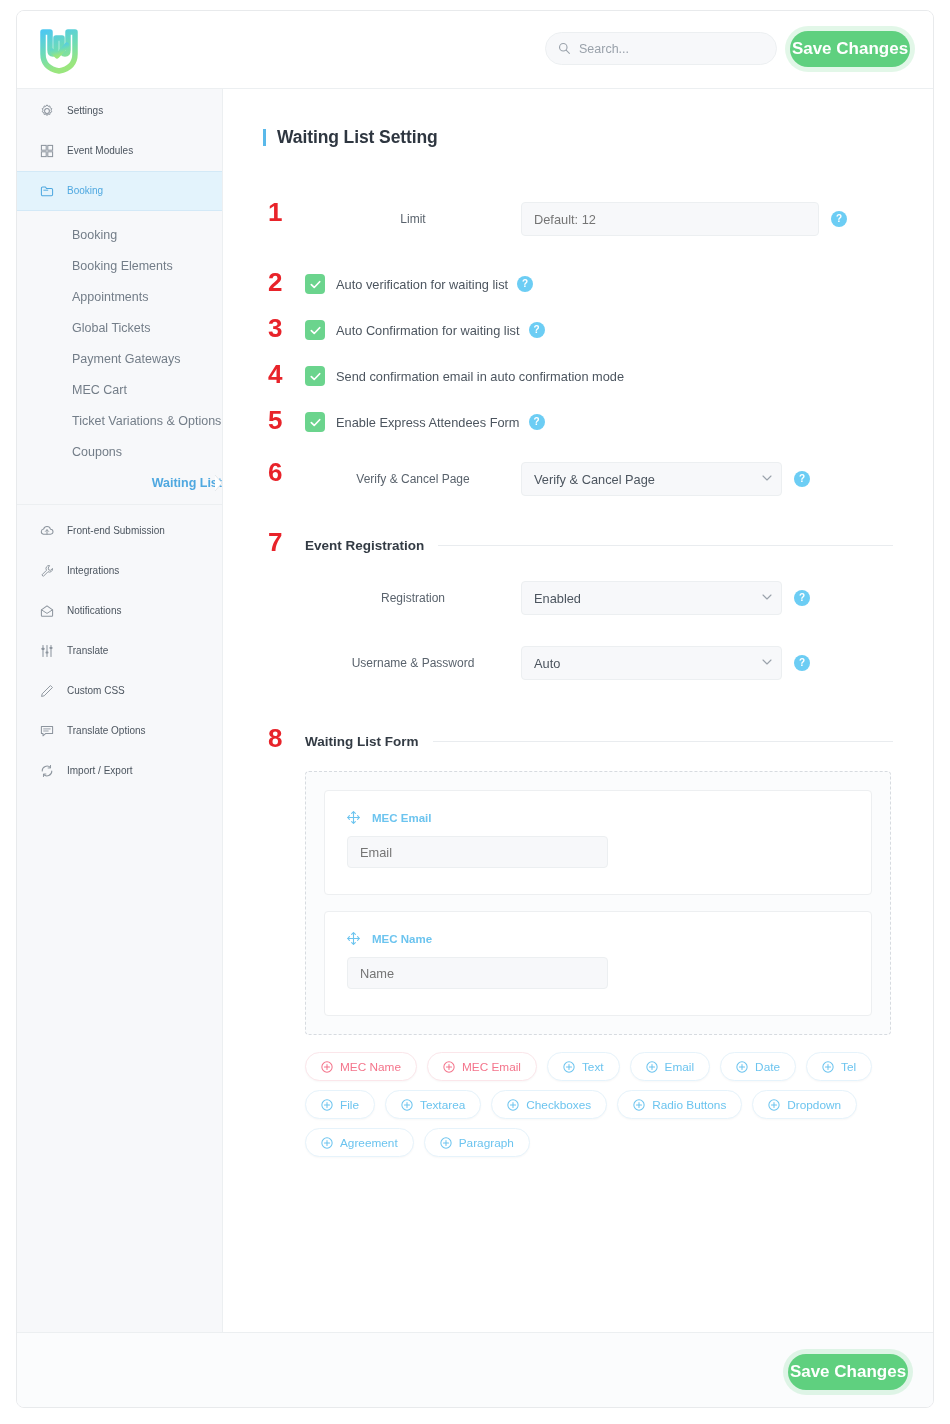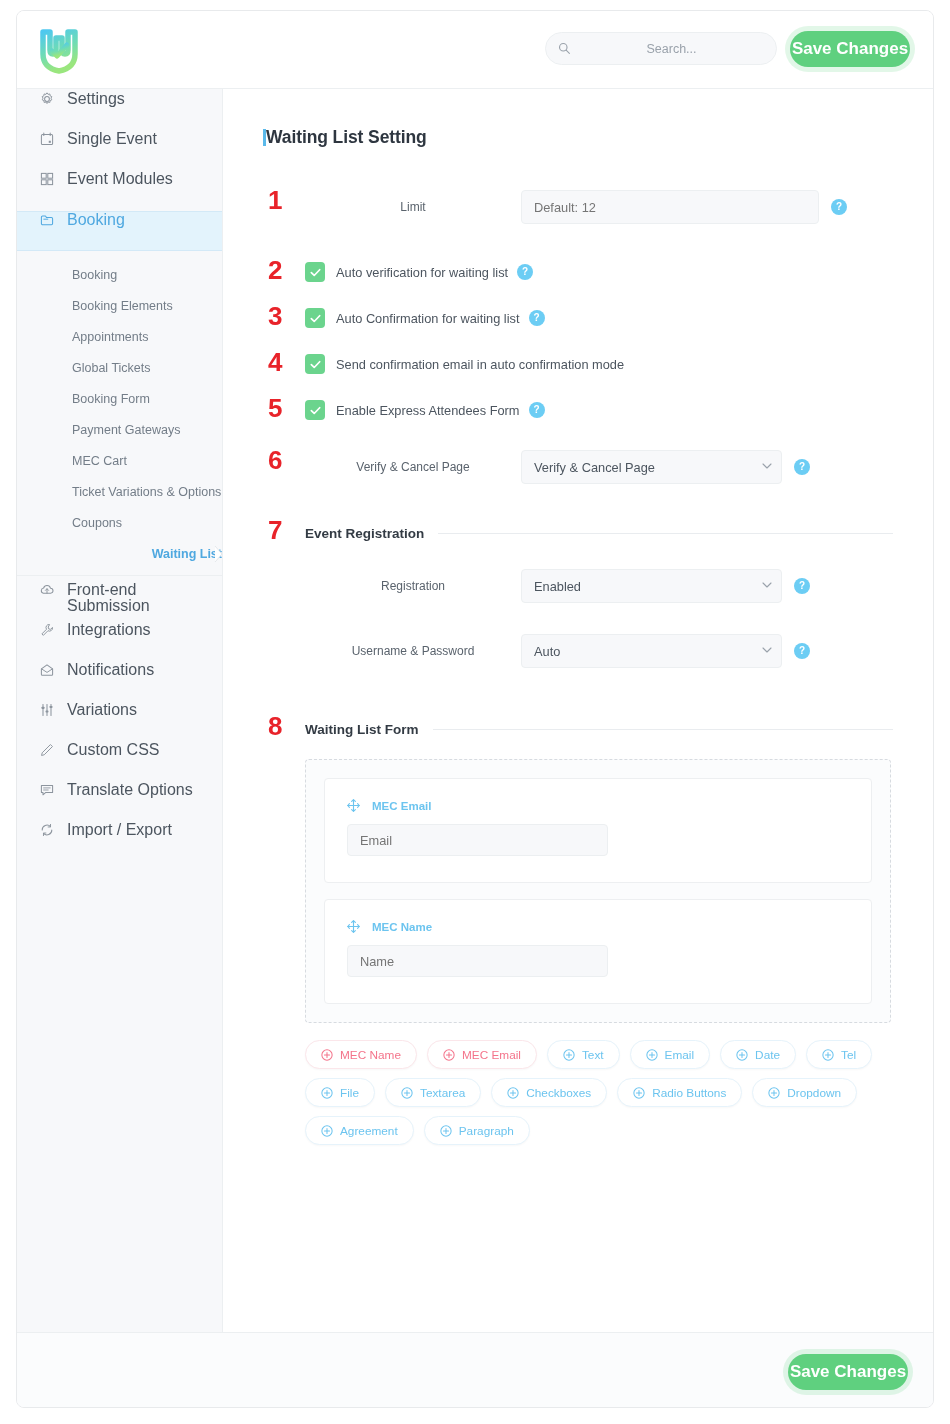--- a/index.html
+++ b/index.html
@@ -38,21 +38,20 @@
     display: flex; align-items: center;
     padding: 0 12px;
     gap: 8px;
   }
   .search-box .sicon { width: 13px; height: 13px; display: block; flex: 0 0 auto; }
   .search-input {
     border: none; outline: none; background: transparent;
     font-family: "Liberation Sans", sans-serif;
     font-size: 12.5px; color: #8a929c;
     width: 100%;
-    text-align: center;
   }
   .search-input::placeholder { color: #9aa2ab; }
   .btn-save {
     position: absolute; left: 773px; top: 20px;
     width: 120px; height: 36px;
     border: none;
     border-radius: 18px;
     background: #5fd07f;
     color: #fff;
     font-family: "Liberation Sans", sans-serif;
@@ -65,26 +64,26 @@
   .body-row { display: flex; height: 1243px; }
 
   .sidebar {
     width: 206px;
     background: #f7f8fa;
     border-right: 1px solid #eceff1;
     padding-top: 2px;
     position: relative;
   }
   .nav-item {
-    display: flex; 
+    display: flex; align-items: center;
     height: 40px;
     padding-left: 22px;
     gap: 12px;
     color: #4c555f;
-    font-size: 16px;
+    font-size: 10px;
     cursor: pointer;
     position: relative;
   }
   .nav-item .nico { width: 16px; height: 16px; flex: 0 0 16px; display: block; }
   .nav-item.active {
     background: #e3f3fc;
     border-top: 1px solid #d3e9f7;
     border-bottom: 1px solid #d3e9f7;
     color: #4fa8e0;
   }
@@ -110,22 +109,22 @@
   .lower-nav { padding-top: 6px; }
 
   
   .main {
     flex: 1;
     background: #fff;
     padding: 38px 40px 0 40px;
     position: relative;
   }
   .page-title {
-    display: flex; align-items: center; 
-    margin-bottom: 42px;
+    display: flex; align-items: center; gap: 11px;
+    margin-bottom: 54px;
   }
   .page-title .bar { width: 3px; height: 17px; background: #5ab9ea; display: block; }
   .page-title h1 {
     font-size: 17.5px; font-weight: bold; color: #2e3640;
     letter-spacing: -0.1px;
   }
 
   .num {
     position: absolute; left: 5px;
     color: #e8232a;
@@ -329,29 +328,20 @@
     <nav class="sidebar">
 
       <div class="nav-item">
         <svg class="nico" viewBox="0 0 20 20">
           <circle cx="10" cy="10" r="3" fill="none" stroke="#8d959e" stroke-width="1.3"></circle>
           <path d="M10 2.3 L11.3 4.2 L13.6 3.7 L13.9 6 L16 7 L15 9 L16 11 L13.9 12 L13.6 14.3 L11.3 13.8 L10 15.7 L8.7 13.8 L6.4 14.3 L6.1 12 L4 11 L5 9 L4 7 L6.1 6 L6.4 3.7 L8.7 4.2 Z" fill="none" stroke="#8d959e" stroke-width="1.2" stroke-linejoin="round"></path>
         </svg>
         <span class="nav-label">Settings</span>
       </div>
 
-      <div class="nav-item">
-        <svg class="nico" viewBox="0 0 20 20">
-          <rect x="3" y="4.5" width="14" height="12.5" rx="1.4" fill="none" stroke="#8d959e" stroke-width="1.3"></rect>
-          <line x1="6" y1="2.6" x2="6" y2="5.6" stroke="#8d959e" stroke-width="1.3" stroke-linecap="round"></line>
-          <line x1="14" y1="2.6" x2="14" y2="5.6" stroke="#8d959e" stroke-width="1.3" stroke-linecap="round"></line>
-          <rect x="12.2" y="12.2" width="2.6" height="2.6" fill="#8d959e"></rect>
-        </svg>
-        <span class="nav-label">Single Event</span>
-      </div>
 
       <div class="nav-item">
         <svg class="nico" viewBox="0 0 20 20">
           <rect x="3" y="3" width="6" height="6" fill="none" stroke="#8d959e" stroke-width="1.3"></rect>
           <rect x="11" y="3" width="6" height="6" fill="none" stroke="#8d959e" stroke-width="1.3"></rect>
           <rect x="3" y="11" width="6" height="6" fill="none" stroke="#8d959e" stroke-width="1.3"></rect>
           <rect x="11" y="11" width="6" height="6" fill="none" stroke="#8d959e" stroke-width="1.3"></rect>
         </svg>
         <span class="nav-label">Event Modules</span>
       </div>
@@ -371,23 +361,20 @@
         <div class="sub-item">
             <span>Booking Elements</span>
           </div>
         <div class="sub-item">
             <span>Appointments</span>
           </div>
         <div class="sub-item">
             <span>Global Tickets</span>
           </div>
         <div class="sub-item">
-            <span>Booking Form</span>
-          </div>
-        <div class="sub-item">
             <span>Payment Gateways</span>
           </div>
         <div class="sub-item">
             <span>MEC Cart</span>
           </div>
         <div class="sub-item">
             <span>Ticket Variations &amp; Options</span>
           </div>
         <div class="sub-item">
             <span>Coupons</span>
@@ -424,21 +411,21 @@
         </div>
         <div class="nav-item">
           <svg class="nico" viewBox="0 0 20 20">
             <line x1="5" y1="3" x2="5" y2="17" stroke="#8d959e" stroke-width="1.3" stroke-linecap="round"></line>
             <line x1="10" y1="3" x2="10" y2="17" stroke="#8d959e" stroke-width="1.3" stroke-linecap="round"></line>
             <line x1="15" y1="3" x2="15" y2="17" stroke="#8d959e" stroke-width="1.3" stroke-linecap="round"></line>
             <rect x="3.2" y="6" width="3.6" height="2.6" rx="0.6" fill="#8d959e"></rect>
             <rect x="8.2" y="10.5" width="3.6" height="2.6" rx="0.6" fill="#8d959e"></rect>
             <rect x="13.2" y="5" width="3.6" height="2.6" rx="0.6" fill="#8d959e"></rect>
           </svg>
-          <span class="nav-label">Variations</span>
+          <span class="nav-label">Translate</span>
         </div>
         <div class="nav-item">
           <svg class="nico" viewBox="0 0 20 20">
             <path d="M14.3 3.2 L16.8 5.7 L6.5 16 L3.2 16.8 L4 13.5 Z" fill="none" stroke="#8d959e" stroke-width="1.2" stroke-linejoin="round"></path>
           </svg>
           <span class="nav-label">Custom CSS</span>
         </div>
         <div class="nav-item">
           <svg class="nico" viewBox="0 0 20 20">
             <path d="M3 4.5 H17 V13 H8.5 L5 16 V13 H3 Z" fill="none" stroke="#8d959e" stroke-width="1.3" stroke-linejoin="round"></path>

